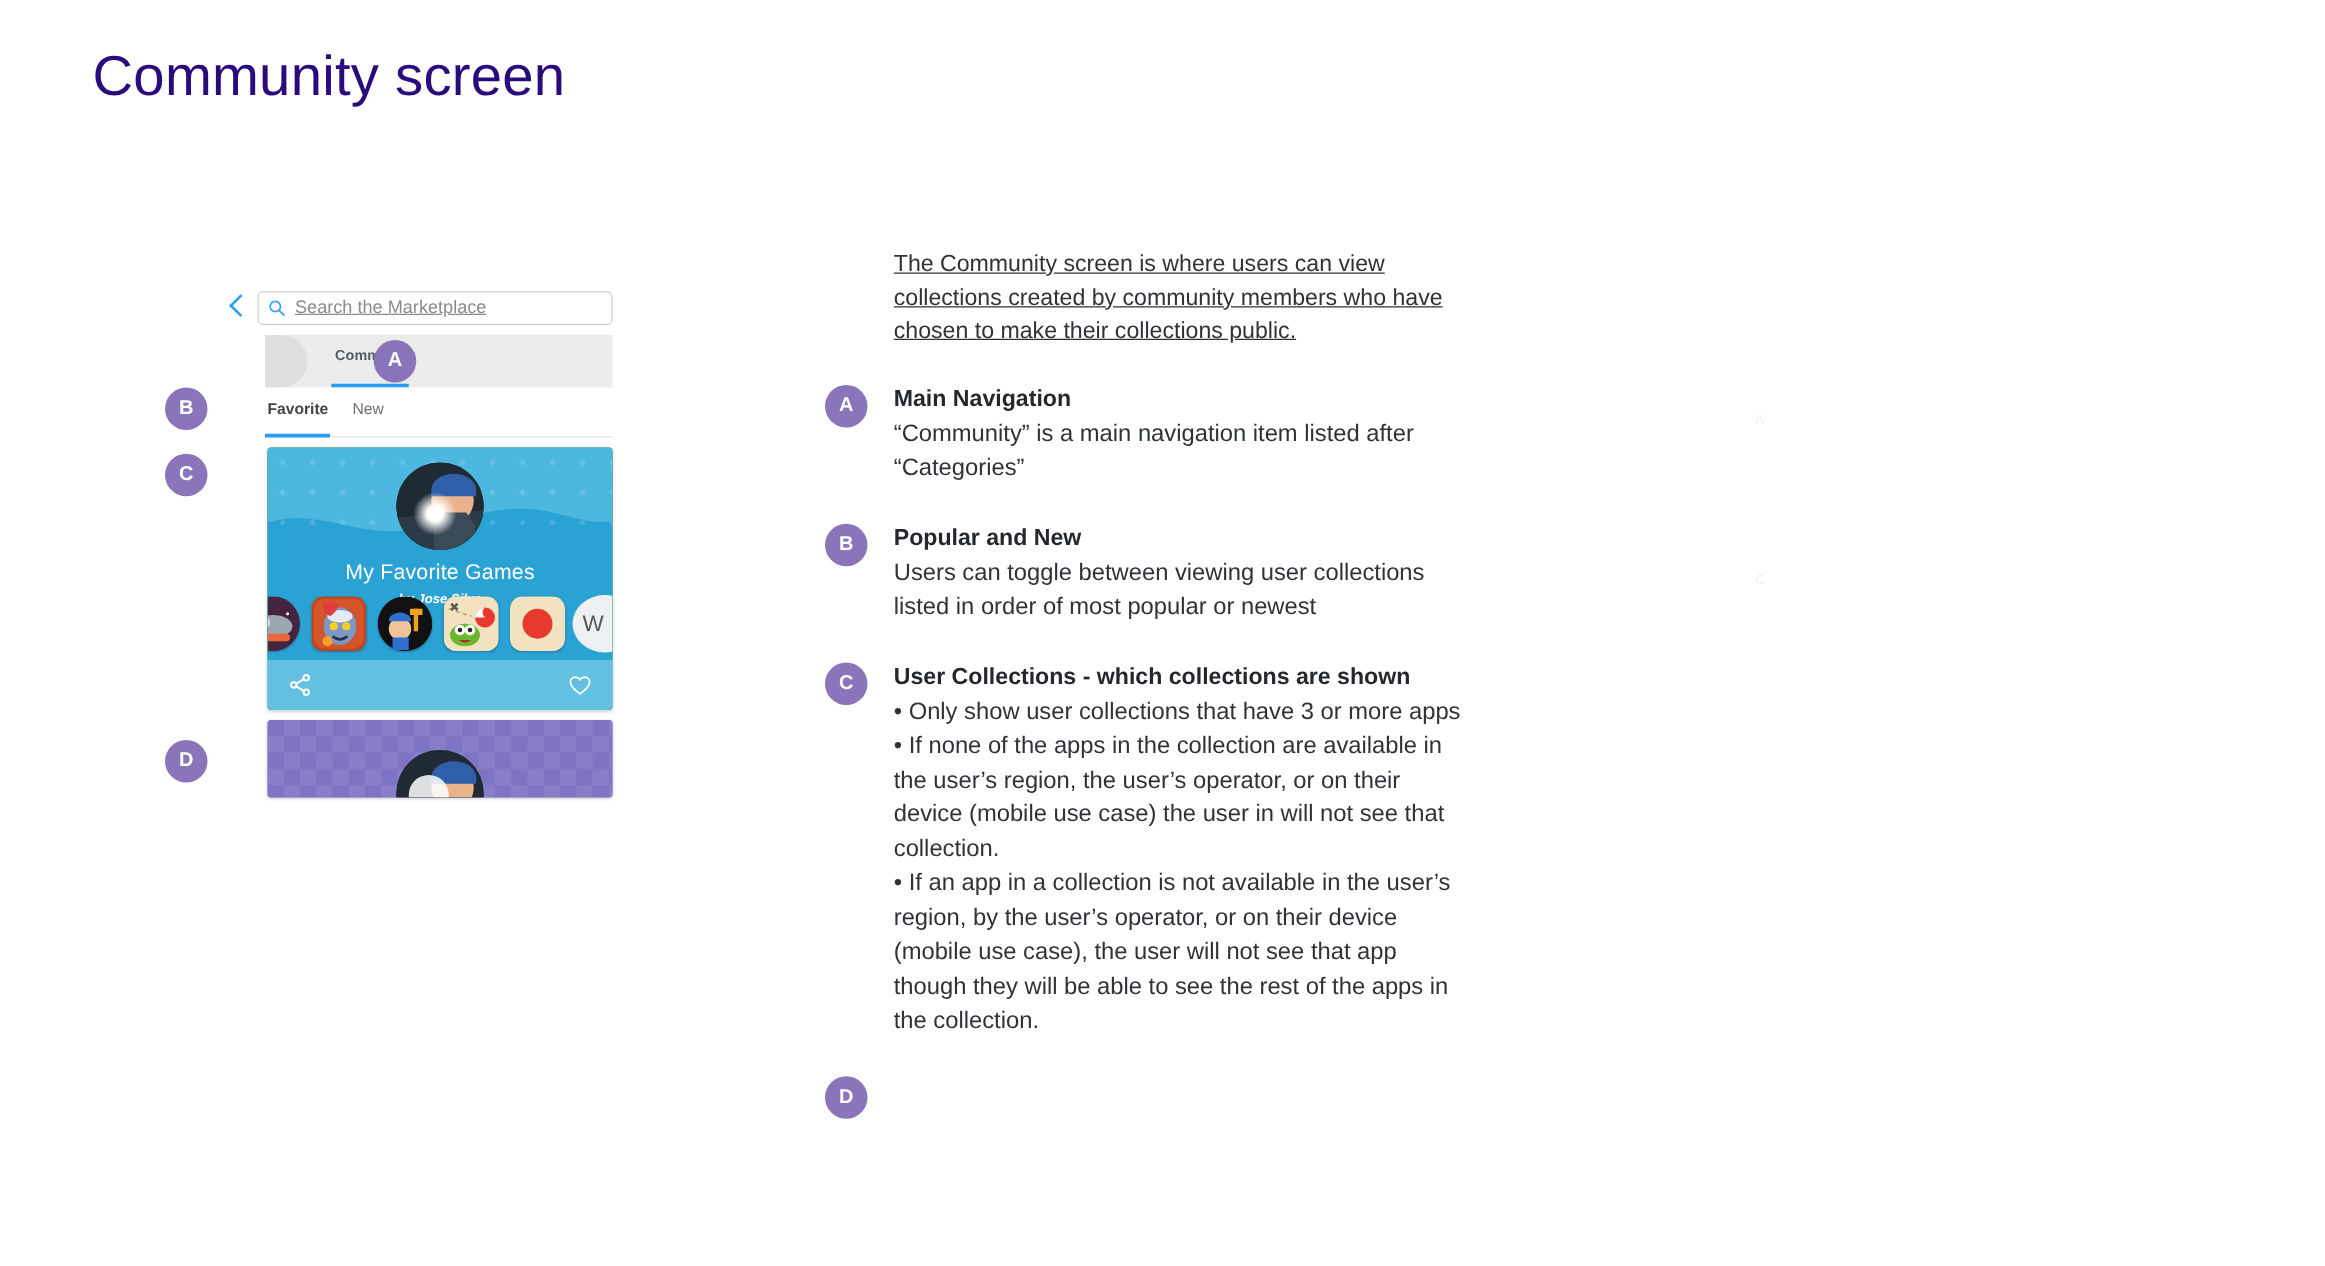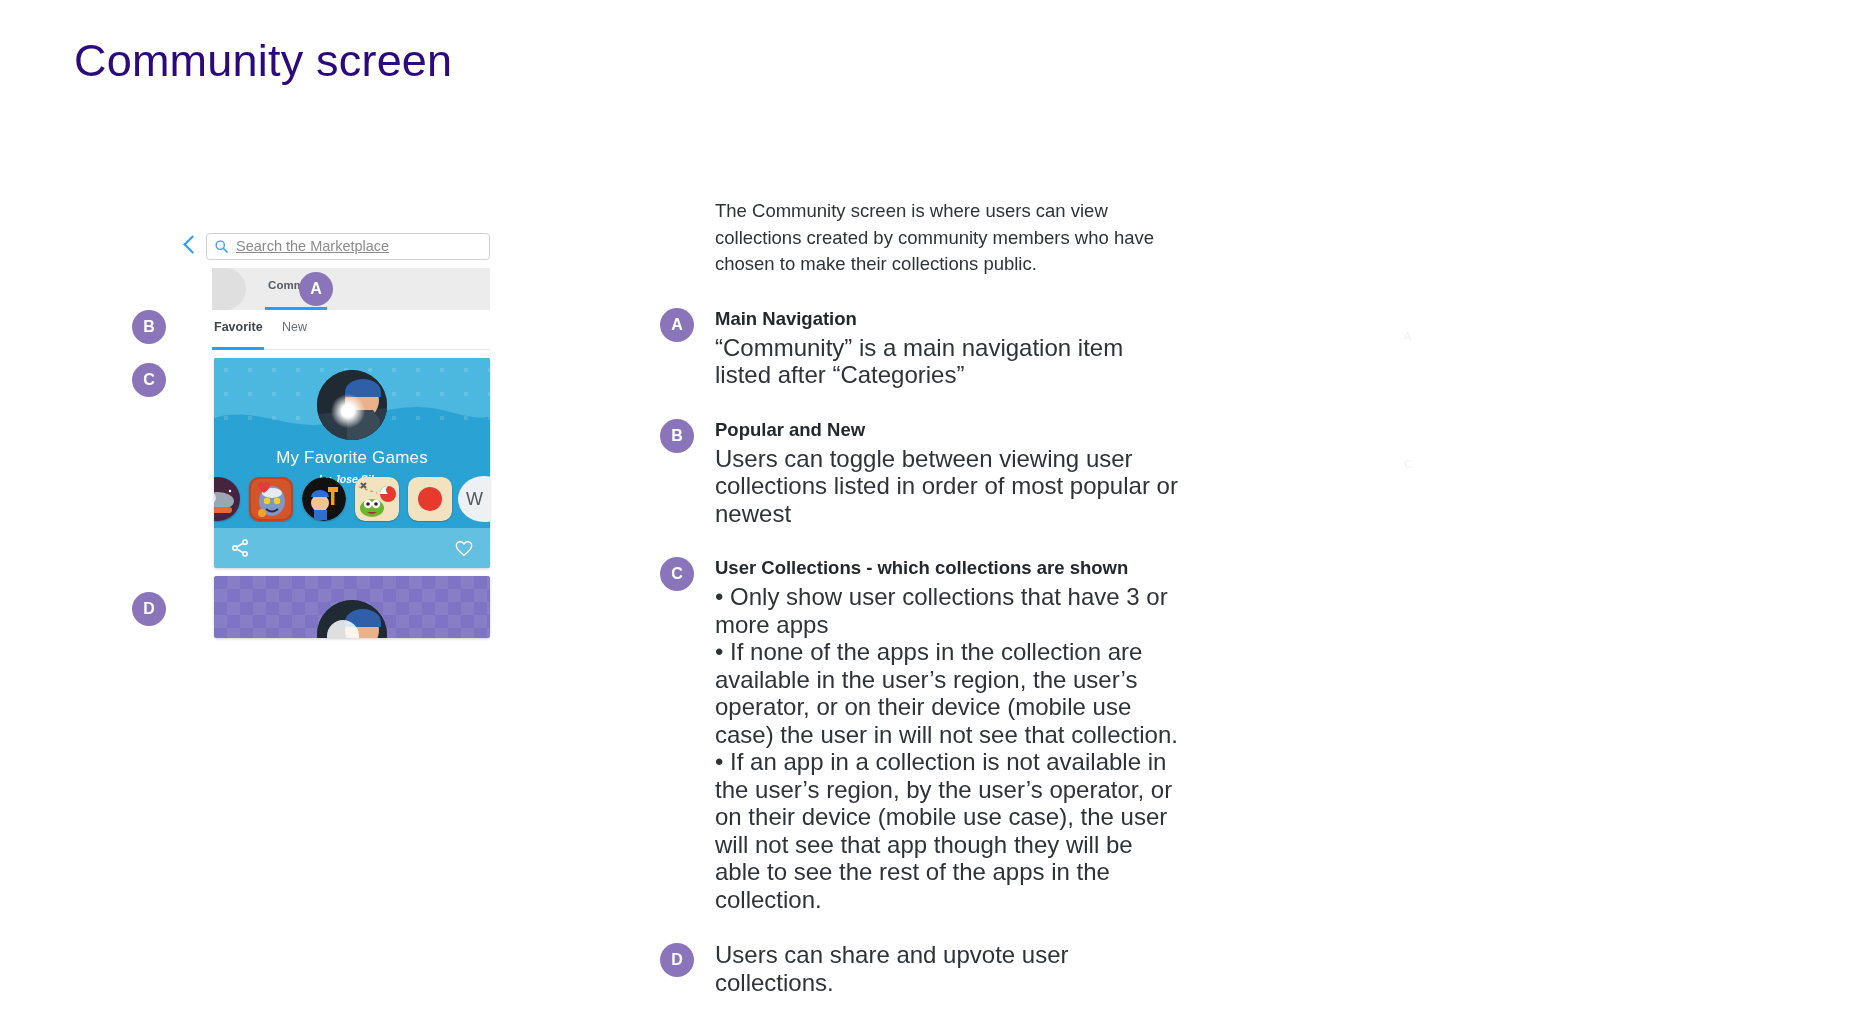--- a/index.html
+++ b/index.html
@@ -302,20 +302,21 @@
     left: 660px;
     top: 198px;
     width: 520px;
   }
   .intro {
     font-size: 18.5px;
     line-height: 26.6px;
     color: #2f3337;
     margin: 0 0 28px 55px;
     width: 455px;
+    text-decoration: underline;
   }
   .note {
     position: relative;
     margin: 0 0 28px 0;
     padding-left: 55px;
     width: 520px;
   }
   .note-badge {
     position: absolute;
     left: 0; top: 2px;
@@ -330,21 +331,21 @@
     justify-content: center;
   }
   .note-title {
     font-size: 18.5px;
     font-weight: 700;
     color: #24282c;
     line-height: 26px;
     margin: 0 0 2px 0;
   }
   .note-body {
-    font-size: 24px;
+    font-size: 19px;
     line-height: 27.5px;
     color: #2f3337;
     margin: 0;
   }
   .note-body .bullet-line { display: block; }
 
   
   .ghost-mark {
     position: absolute;
     font-size: 11px;
@@ -526,18 +527,17 @@
       <div class="note-title">User Collections - which collections are shown</div>
       <div class="note-body">
         <span class="bullet-line">• Only show user collections that have 3 or more apps</span>
         <span class="bullet-line">• If none of the apps in the collection are available in the user’s region, the user’s operator, or on their device (mobile use case) the user in will not see that collection.</span>
         <span class="bullet-line">• If an app in a collection is not available in the user’s region, by the user’s operator, or on their device (mobile use case), the user will not see that app though they will be able to see the rest of the apps in the collection.</span>
       </div>
     </div>
 
     <div class="note">
       <div class="note-badge">D</div>
-      <div class="note-body">Users can share and upvote user collections.</div>
     </div>
 
   </div>
 
 </div>
 
 </body></html>

